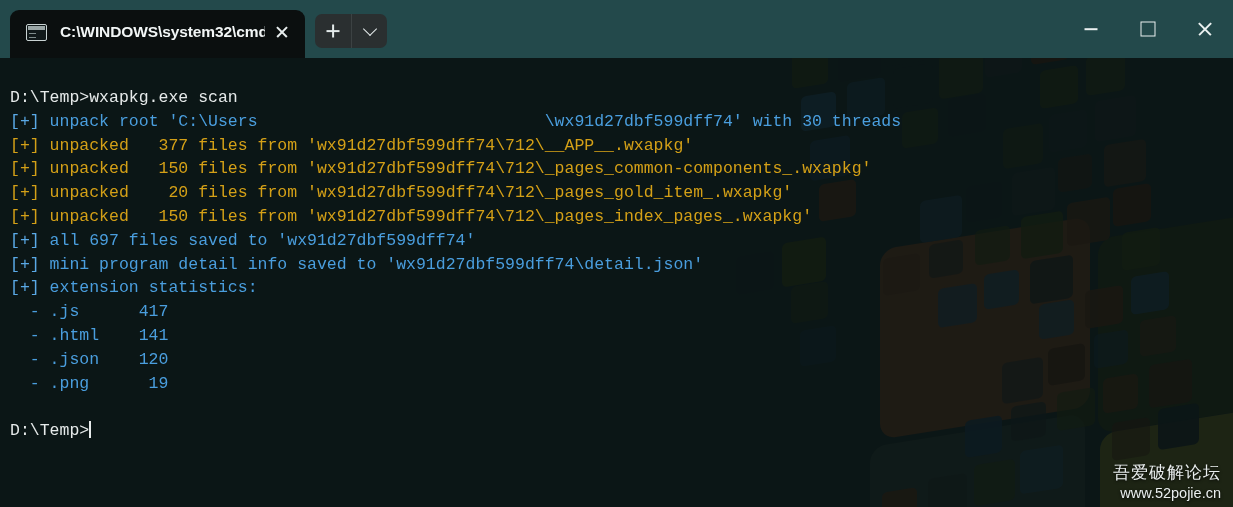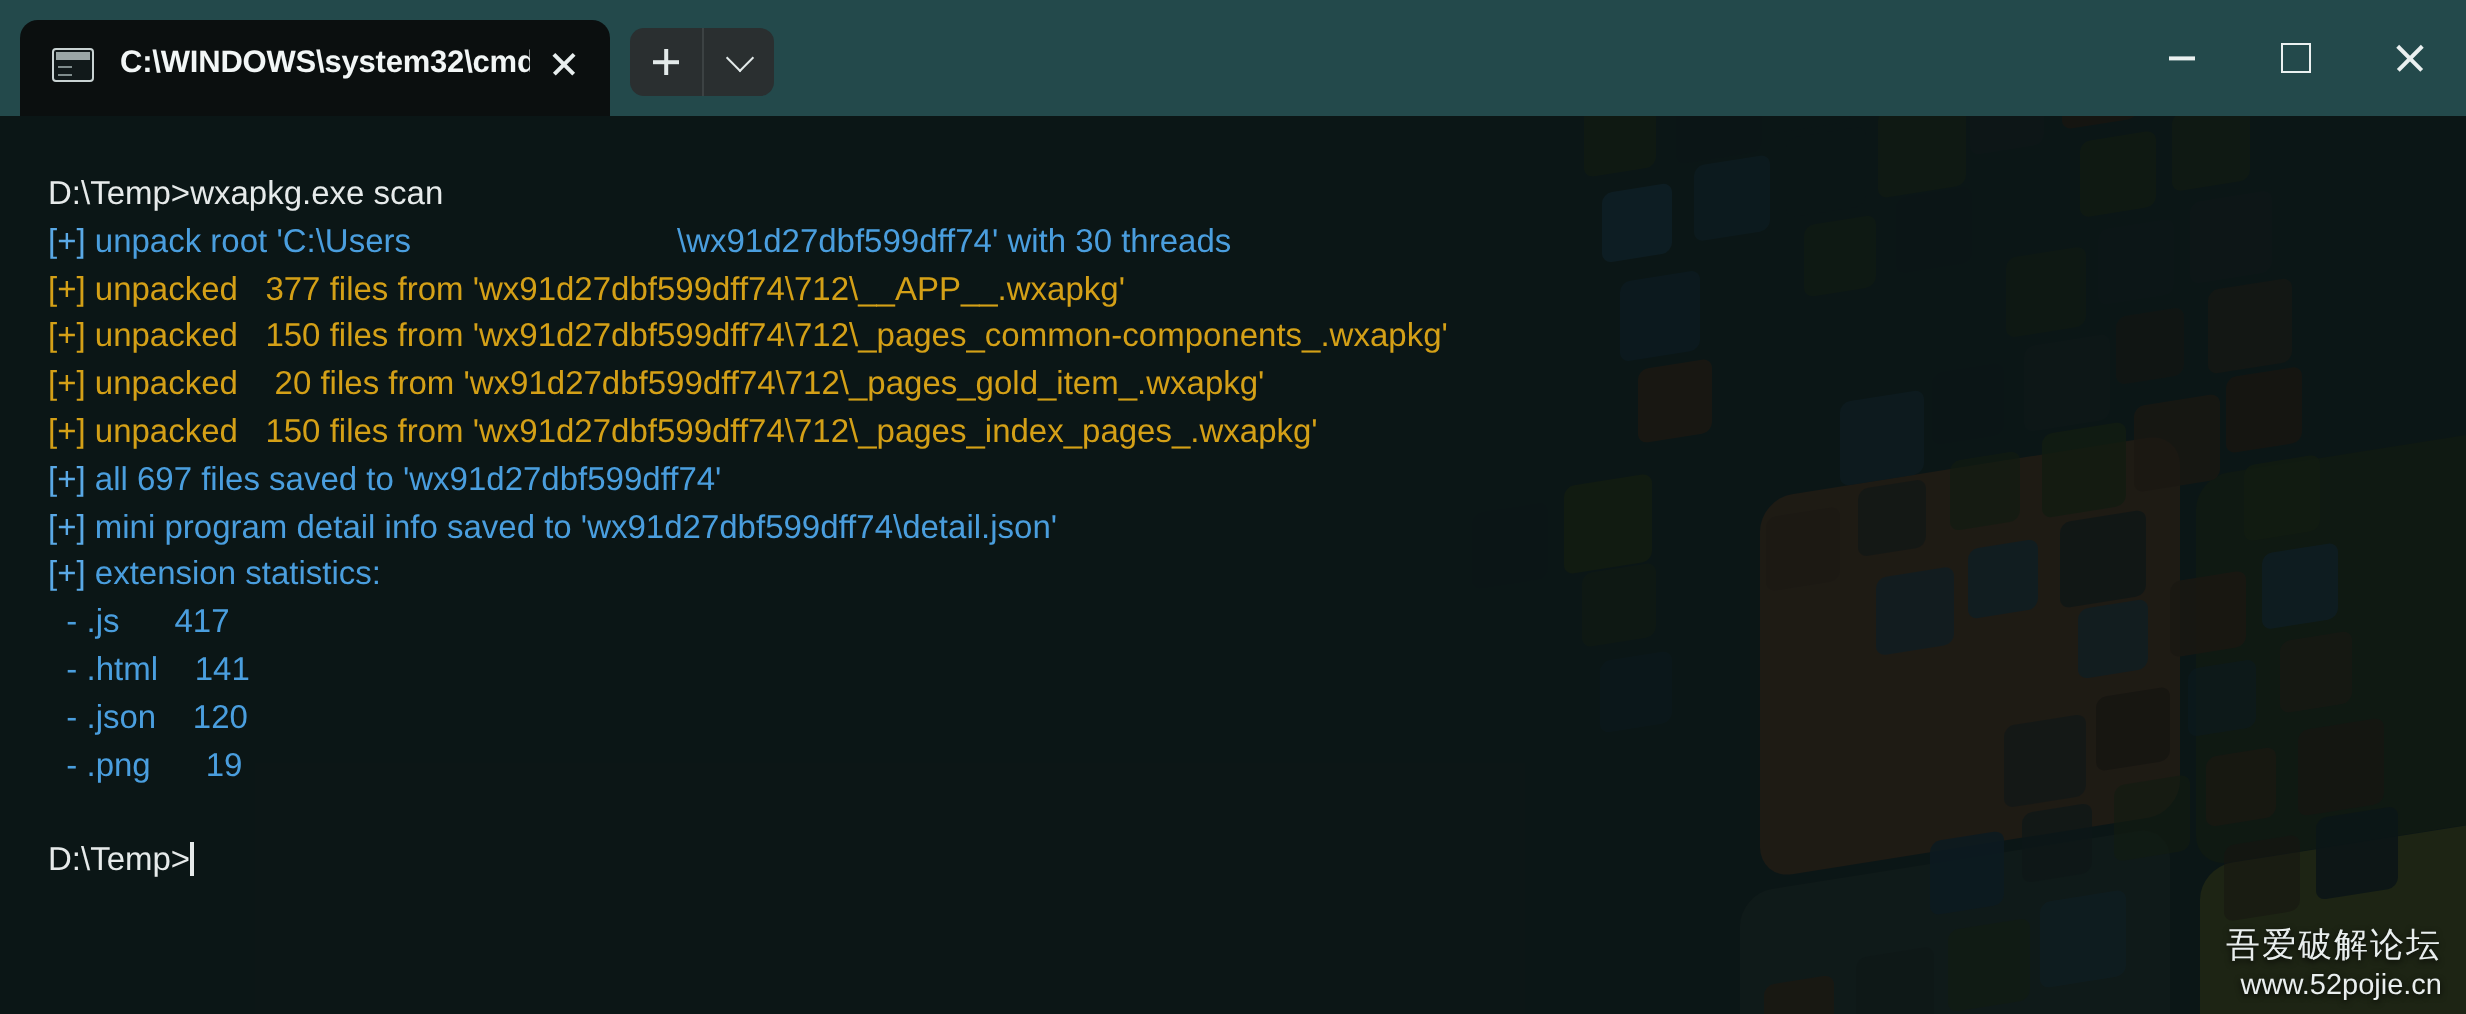--- a/index.html
+++ b/index.html
@@ -138,22 +138,22 @@
     background:#0c1616;
     z-index:1;
   }
   .sq { position:absolute; transform:skewY(-9deg); }
 
   
   #terminal {
     position:absolute; left:0; top:58px;
     width:1233px; height:449px;
     z-index:20;
-    padding:28px 0 0 24px;
-    font-family:Liberation Sans, sans-serif;
+    padding:28px 0 0 10px;
+    font-family:Liberation Mono, monospace;
     font-size:16.5px;
     line-height:23.8px;
     white-space:pre;
     letter-spacing:0px;
   }
   .line { height:23.8px; }
   .c-white { color:#e6eaea; }
   .c-blue  { color:#4a9ede; }
   .c-blue-lt { color:#5aa9e6; }
   .c-gold  { color:#d4a017; }

